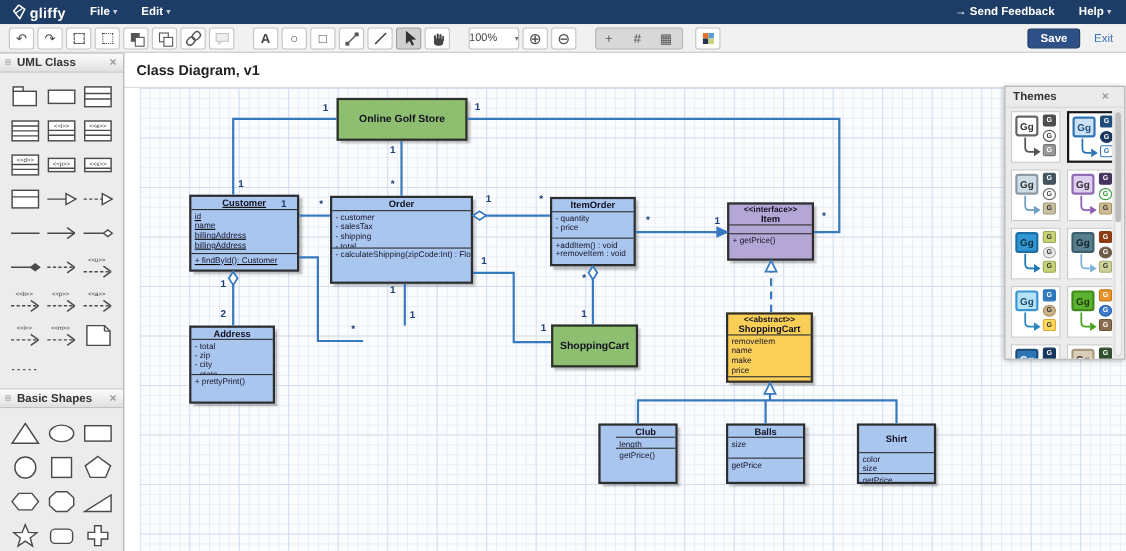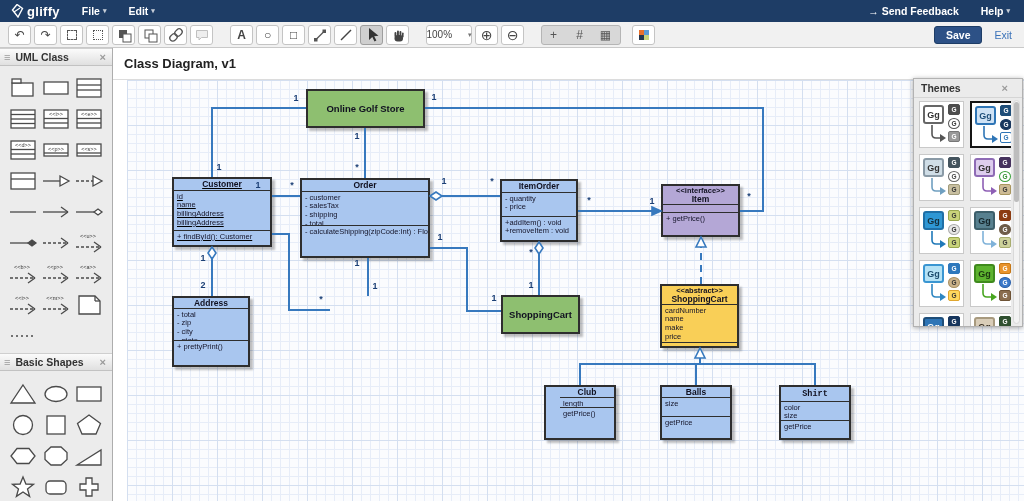--- a/index.html
+++ b/index.html
@@ -549,21 +549,21 @@
       </div>
       <div class="cls simple" style="left: 501px; top: 295px; width: 79px; height: 39px; background: rgb(142, 191, 112);">
         <div class="cname">ShoppingCart</div>
       </div>
       <div class="cls" style="left: 660px; top: 284px; width: 79px; height: 64px; background: rgb(249, 207, 87); justify-content: space-between;">
         <div class="chead" style="height: 19px;">
           <div class="cst">&lt;&lt;abstract&gt;&gt;</div>
           <div class="cname">ShoppingCart</div>
         </div>
         <div class="csec" style="height: 38px;">
-          <div class="crow">cardNumber</div>
+          <div class="crow">removeItem</div>
           <div class="crow">name</div>
           <div class="crow">make</div>
           <div class="crow">price</div>
         </div>
         <div class="csec last"></div>
       </div>
       <div class="cls" style="left: 544px; top: 385px; width: 72px; height: 55px; background: rgb(169, 198, 239); padding-left: 14px;">
         <div class="chead" style="height: 11px;">
           <div class="cname">Club</div>
         </div>
@@ -579,21 +579,21 @@
           <div class="cname">Balls</div>
         </div>
         <div class="csec" style="height: 19px;">
           <div class="crow">size</div>
         </div>
         <div class="csec last">
           <div class="crow">getPrice</div>
         </div>
       </div>
       <div class="cls" style="left: 779px; top: 385px; width: 72px; height: 55px; background: rgb(169, 198, 239);">
-        <div class="chead" style="height: 15px; font-family: Liberation Mono, monospace;">
+        <div class="chead" style="height: 25px;">
           <div class="cname">Shirt</div>
         </div>
         <div class="csec" style="height: 19px;">
           <div class="crow">color</div>
           <div class="crow">size</div>
         </div>
         <div class="csec last">
           <div class="crow">getPrice</div>
         </div>
       </div>

